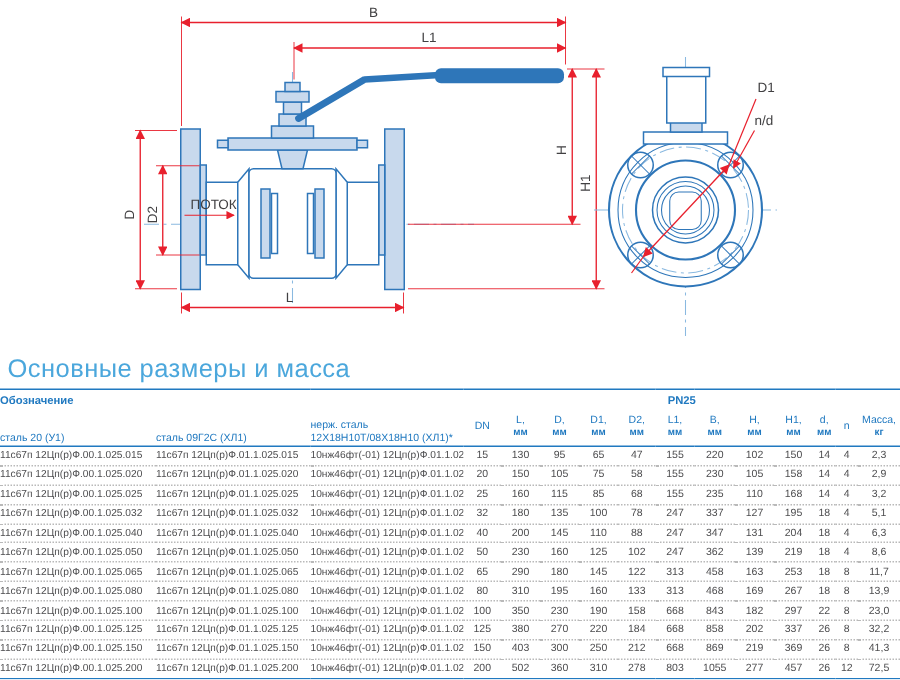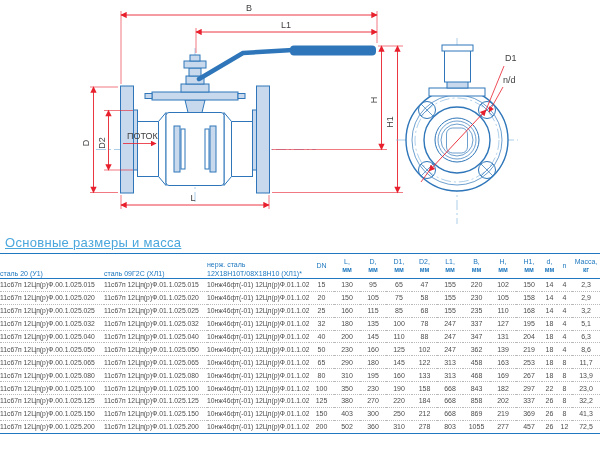--- a/index.html
+++ b/index.html
@@ -20,22 +20,22 @@
   .thin2{fill:none;stroke:var(--blue);stroke-width:1;}
   .cl{stroke:var(--lightblue);stroke-width:.7;stroke-dasharray:10 3 2 3;fill:none;}
   .lever{fill:none;stroke:var(--blue);stroke-width:4.5;stroke-linejoin:round;stroke-linecap:round;}
   .grip{fill:var(--blue);}
   .dim{stroke:var(--red);stroke-width:.9;fill:none;}
   .ext{stroke:var(--red);stroke-width:.6;fill:none;}
   .redln{stroke:var(--red);stroke-width:.8;fill:none;}
   .lbl{fill:#414042;font-size:9px;}
 
   
-  .section-title{color:var(--title);font-size:13px;letter-spacing:.3px;
-                 margin:3px 0 3px 5px;text-decoration:underline;}
+  .section-title{color:var(--title);font-size:17px;letter-spacing:.3px;
+                 margin:3px 0 3px 5px;}
 
   
   table.dims{width:600px;border-collapse:collapse;table-layout:fixed;
              border-top:1px solid var(--hdr);border-bottom:1.5px solid var(--hdr);}
   table.dims th,table.dims td{padding:0;margin:0;}
   .des-span{color:var(--hdr);font-size:7.5px;text-align:left;padding:3px 0 0 5px;font-weight:bold;height:13px;vertical-align:middle;}
   .pn-span{color:var(--hdr);font-size:7.5px;text-align:center;font-weight:bold;vertical-align:middle;}
   .des-h{color:var(--hdr);font-size:7px;font-weight:normal;text-align:left;
          vertical-align:bottom;padding:0 0 3px 4px;height:24px;line-height:8.5px;}
   .num-h{color:var(--hdr);font-size:7px;font-weight:normal;text-align:center;
@@ -188,20 +188,24 @@
         <col style="width:25px">
         <col style="width:26px">
       <col style="width:27px">
         <col style="width:26px">
         <col style="width:26px">
       <col style="width:15px">
         <col style="width:15px">
         <col style="width:28px">
     </colgroup>
     <thead>
+      <tr>
+        <th class="des-span" colspan="3">Обозначение</th>
+        <th class="pn-span" colspan="12">PN25</th>
+      </tr>
       <tr class="second">
           <th class="des-h">
             <div>сталь 20 (У1)</div>
           </th>
           <th class="des-h">
             <div>сталь 09Г2С (ХЛ1)</div>
           </th>
           <th class="des-h">
             <div>нерж. сталь</div>
             <div>12Х18Н10Т/08Х18Н10 (ХЛ1)*</div>

